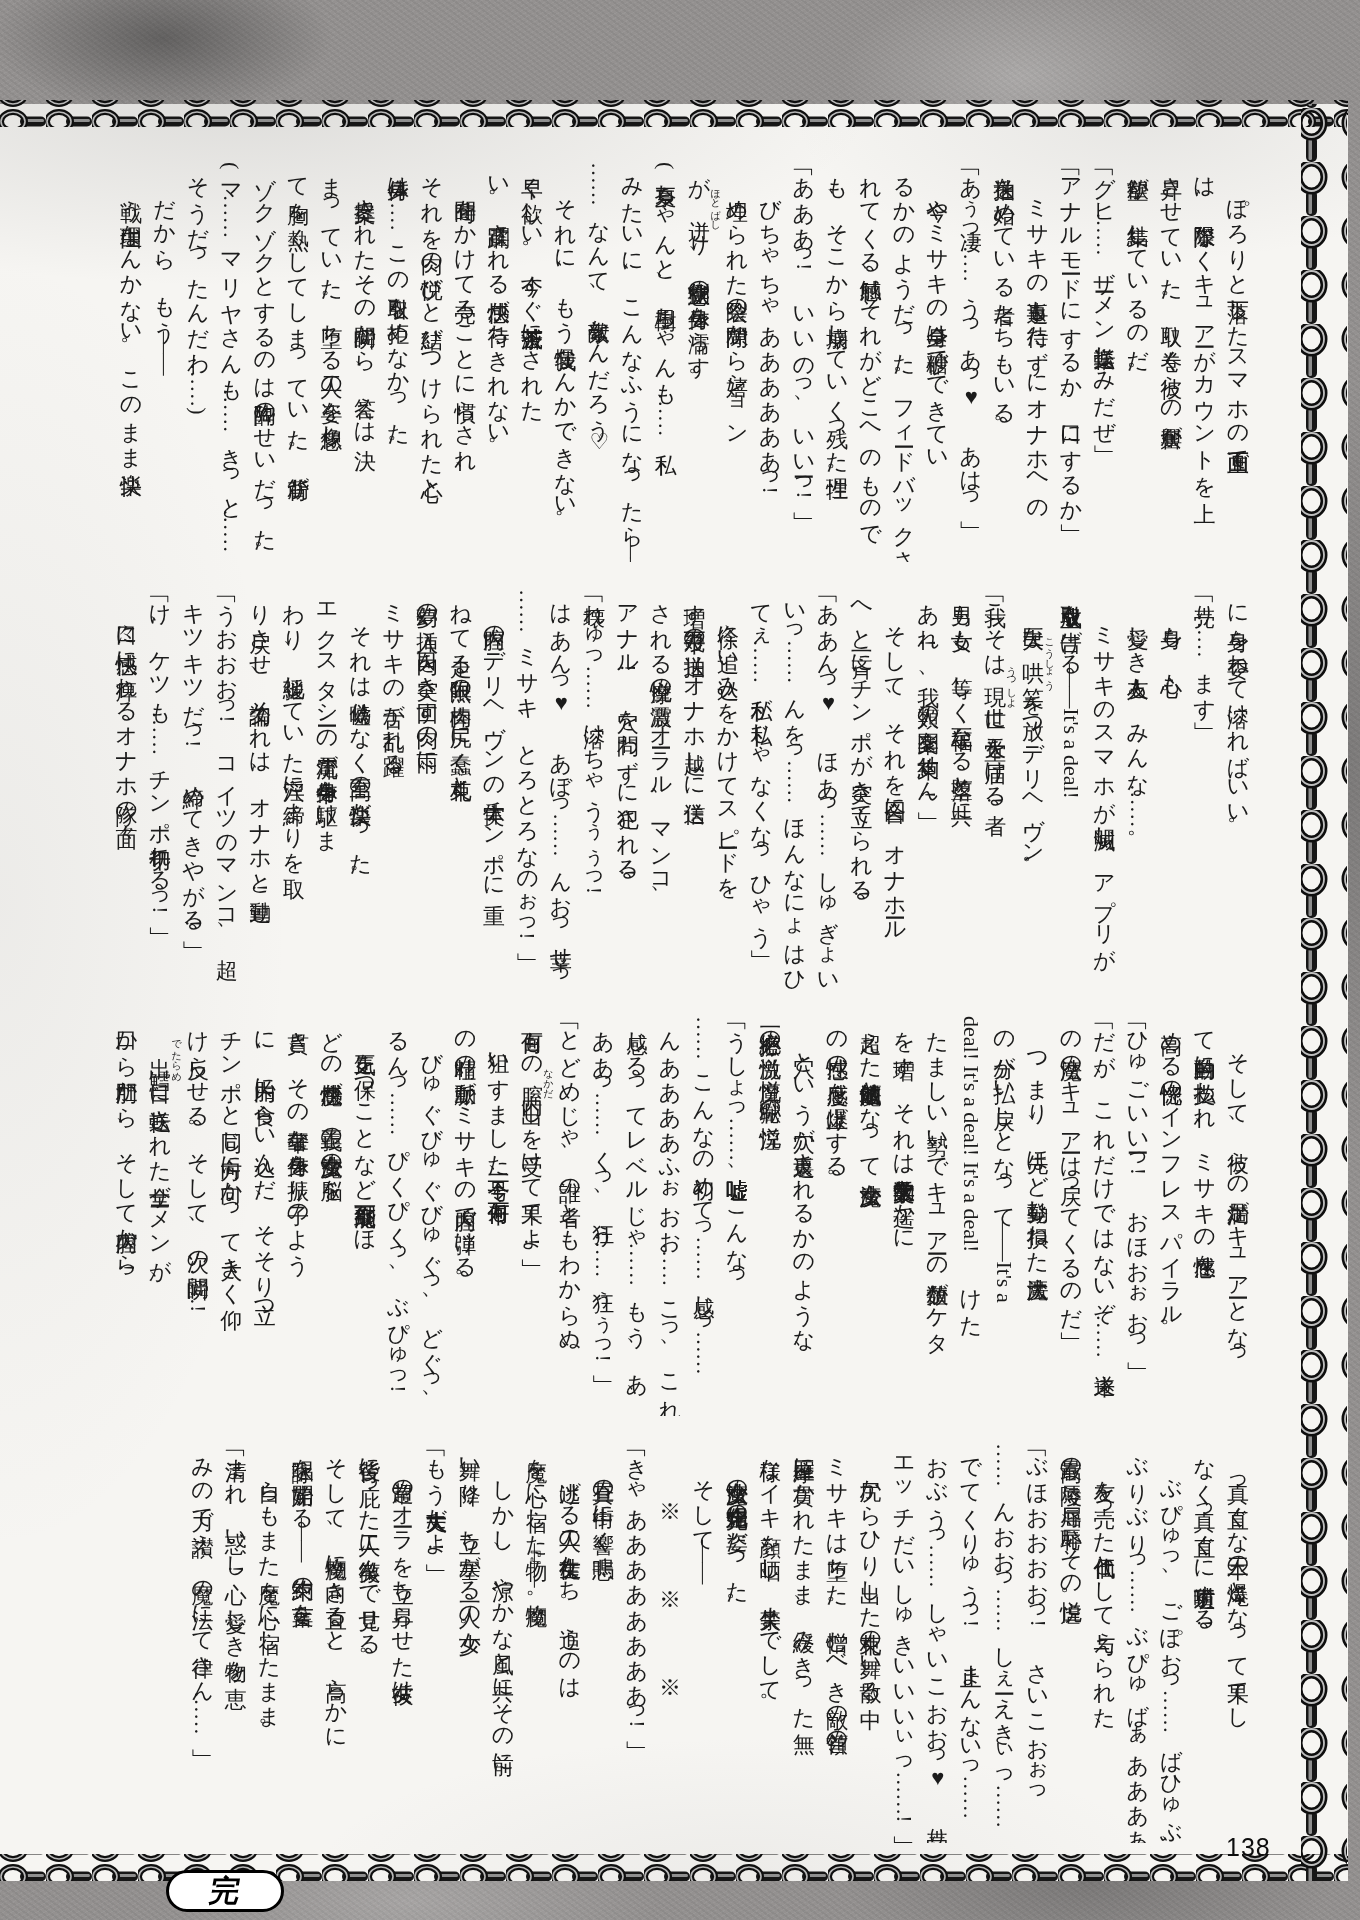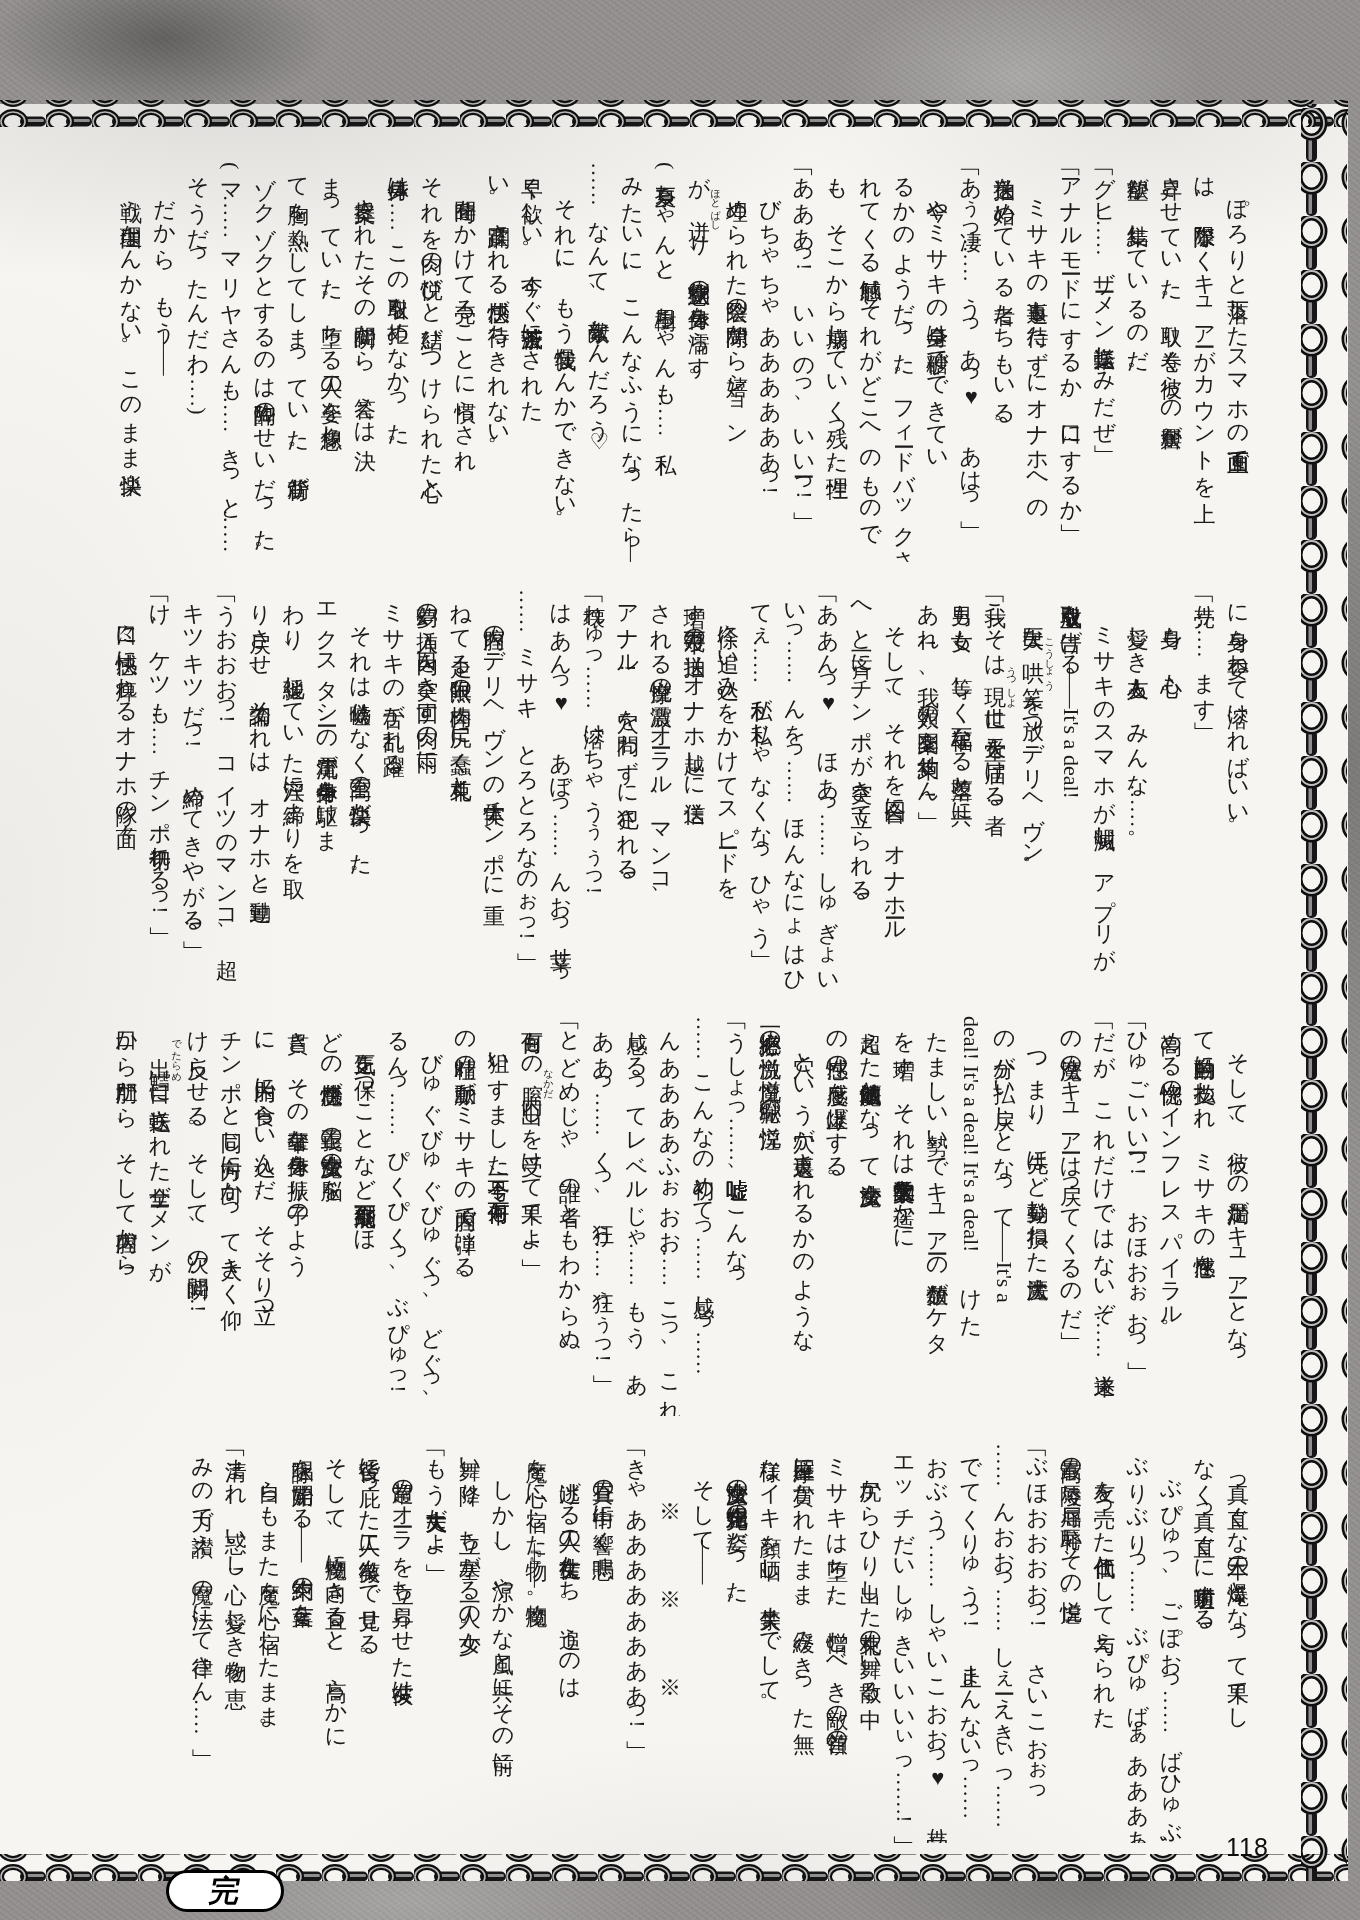--- a/index.html
+++ b/index.html
@@ -215,17 +215,17 @@
       <rect x="20.5" y="30" width="3.5" height="22" rx="1.5" fill="#8f8f8f"></rect>
       <ellipse cx="23.5" cy="15" rx="12.5" ry="14" fill="none" stroke="#0e0e0e" stroke-width="7"></ellipse>
       <ellipse cx="23.5" cy="15" rx="12.5" ry="14" fill="none" stroke="#bdbdbd" stroke-width="1.8"></ellipse>
     </pattern>
   </defs>
   <rect x="0" y="100" width="1348" height="27" fill="url(#chainH)"></rect>
   <rect x="0" y="1854" width="1348" height="27" fill="url(#chainH)"></rect>
   <rect x="1301" y="104" width="46" height="1777" fill="url(#chainV)"></rect>
 </svg>
 
-<div class="page-number">118</div>
+<div class="page-number">138</div>
 
 <div class="end-badge">
   <span class="end-glyph">完</span>
 </div>
 
 </body></html>

